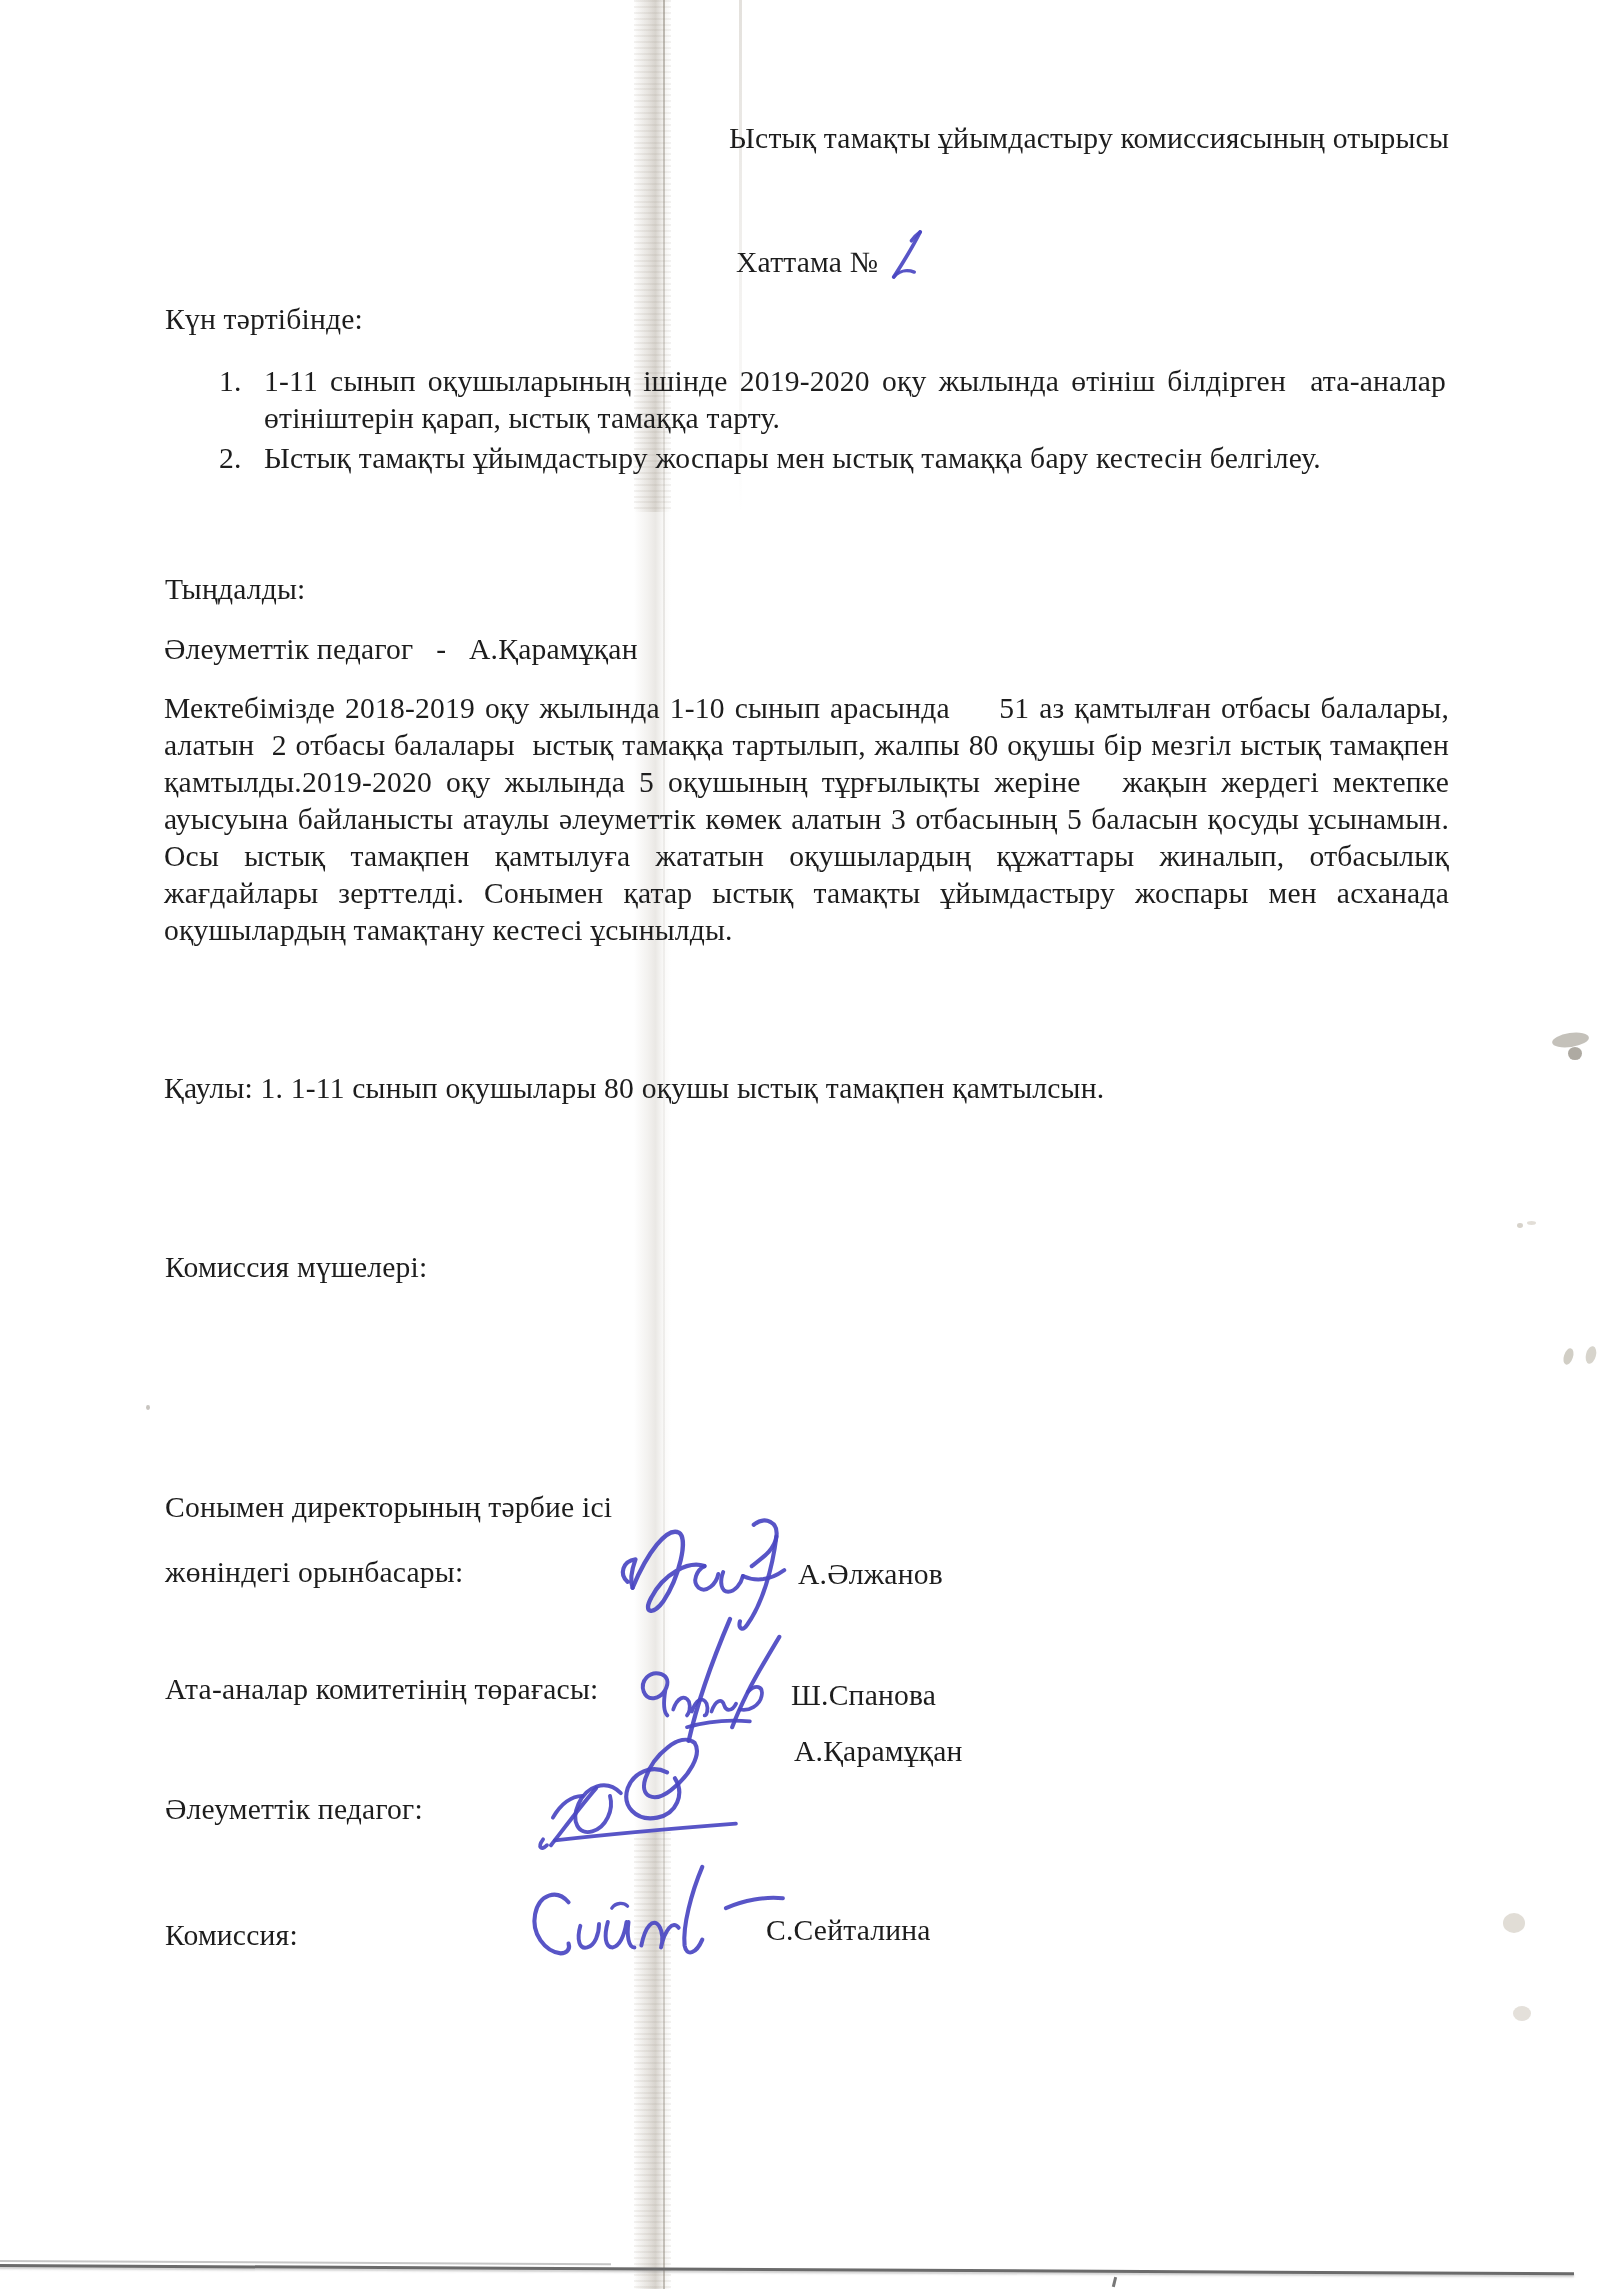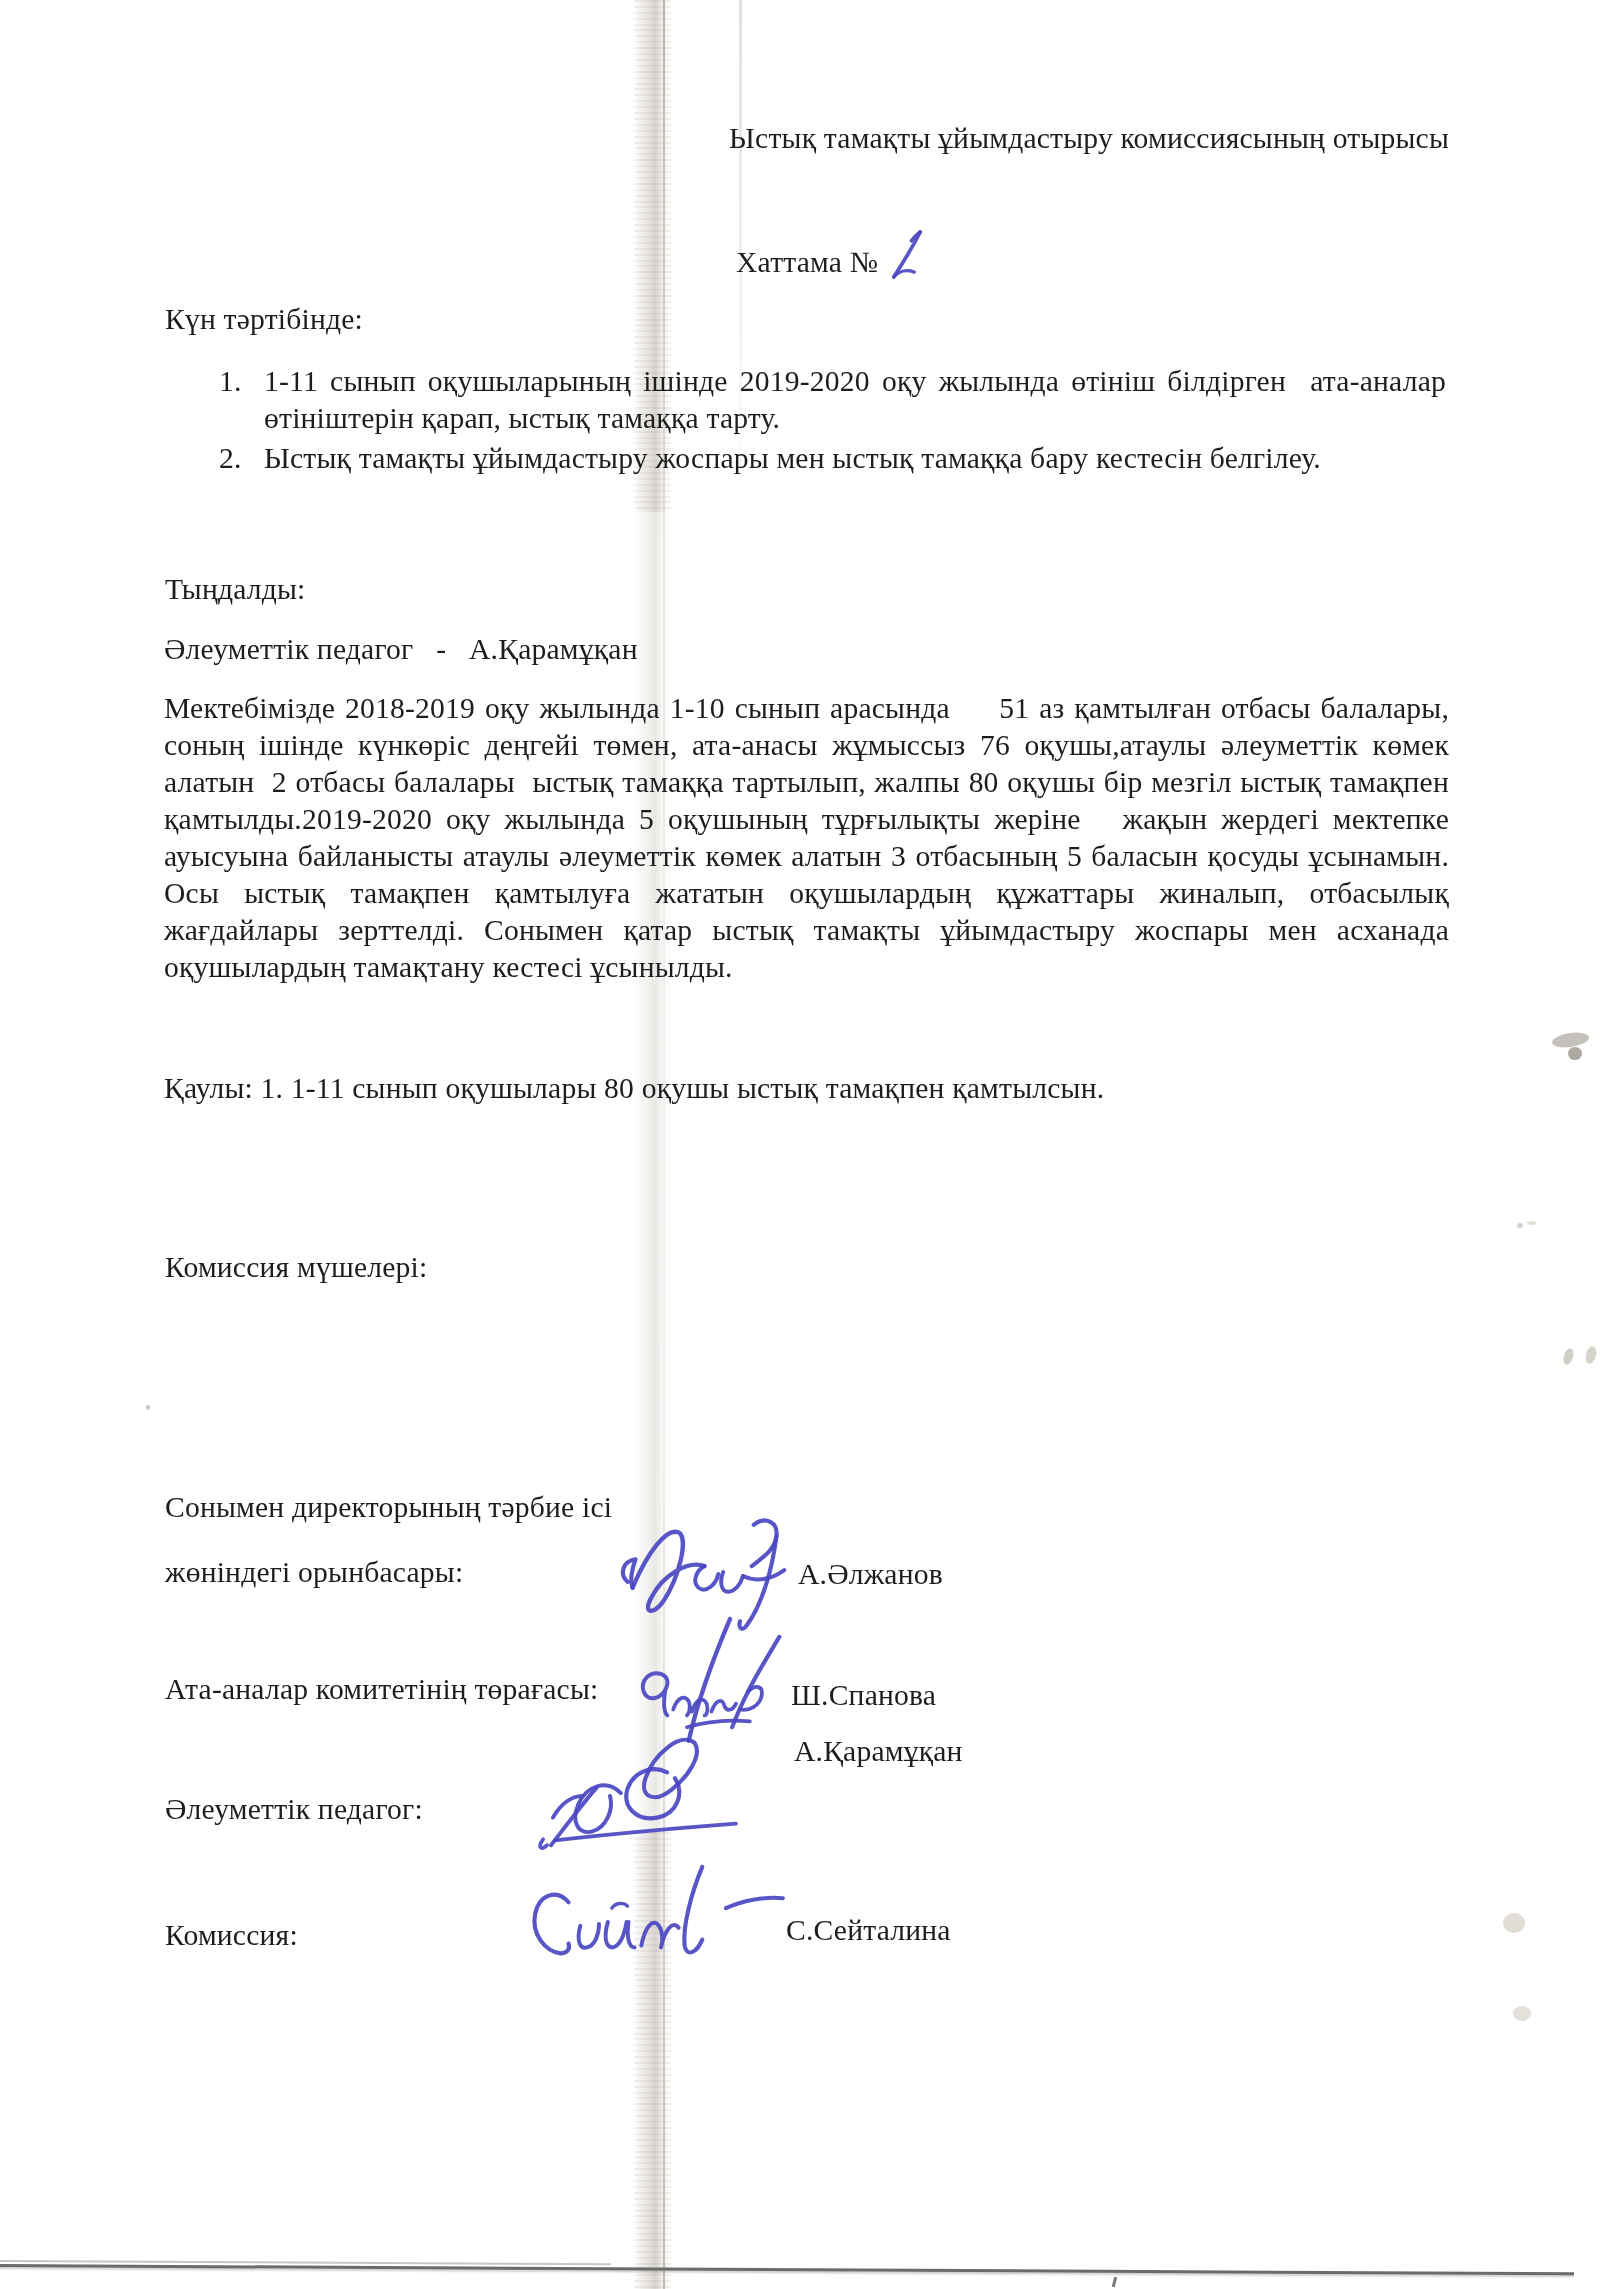--- a/index.html
+++ b/index.html
@@ -81,21 +81,20 @@
   <div class="abs t" style="left:219px; top:440px;">2.</div>
   <div class="abs t jlines agenda-lines" style="left:264px; top:440px; width:1182px;">
       <div class="jl last">Ыстық тамақты ұйымдастыру жоспары мен ыстық тамаққа бару кестесін белгілеу.</div>
     </div>
 
   <div class="abs t" style="left:165px; top:571px;">Тыңдалды:</div>
   <div class="abs t" style="left:164px; top:631px;">Әлеуметтік педагог&nbsp;&nbsp; -&nbsp;&nbsp; А.Қарамұқан</div>
 
   <div class="abs t jlines report" style="left:164px; top:690px; width:1285px;">
       <div class="jl">Мектебімізде 2018-2019 оқу жылында 1-10 сынып арасында&nbsp;&nbsp;&nbsp;&nbsp; 51 аз қамтылған отбасы балалары,</div>
-      <div class="jl">соның ішінде күнкөріс деңгейі төмен, ата-анасы жұмыссыз 76 оқушы,атаулы әлеуметтік көмек</div>
       <div class="jl">алатын&nbsp; 2 отбасы балалары&nbsp; ыстық тамаққа тартылып, жалпы 80 оқушы бір мезгіл ыстық тамақпен</div>
       <div class="jl">қамтылды.2019-2020 оқу жылында 5 оқушының тұрғылықты жеріне&nbsp;&nbsp; жақын жердегі мектепке</div>
       <div class="jl">ауысуына байланысты атаулы әлеуметтік көмек алатын 3 отбасының 5 баласын қосуды ұсынамын.</div>
       <div class="jl">Осы ыстық тамақпен қамтылуға жататын оқушылардың құжаттары жиналып, отбасылық</div>
       <div class="jl">жағдайлары зерттелді. Сонымен қатар ыстық тамақты ұйымдастыру жоспары мен асханада</div>
       <div class="jl last">оқушылардың тамақтану кестесі ұсынылды.</div>
     </div>
 
   <div class="abs t" style="left:164px; top:1070px;">Қаулы: 1. 1-11 сынып оқушылары 80 оқушы ыстық тамақпен қамтылсын.</div>
 
@@ -138,21 +137,21 @@
   <div class="abs t" style="left:165px; top:1917px;">Комиссия:</div>
   <svg class="abs" style="left:517px; top:1857px;" width="286" height="118" viewBox="0 0 290 120">
     <path class="ink" stroke-width="4.2" d="M52 46 C40 32 22 38 18 58 C14 78 28 96 44 98 C50 98 54 94 52 88"></path>
     <path class="ink" stroke-width="4" d="M64 70 C60 84 63 94 71 92 C79 90 83 78 83 68"></path>
     <path class="ink" stroke-width="4" d="M92 66 C88 80 89 92 97 92 C105 90 109 78 111 66 M113 66 C111 80 113 92 119 92"></path>
     <path class="ink" stroke-width="3.4" d="M96 52 C100 46 108 46 112 50"></path>
     <path class="ink" stroke-width="4" d="M126 90 C130 70 138 62 144 70 C148 76 148 86 146 92 C150 74 158 64 164 72"></path>
     <path class="ink" stroke-width="4.2" d="M188 10 C177 36 168 70 170 90 C172 102 182 98 188 84"></path>
     <path class="ink" stroke-width="4" d="M212 52 C230 44 252 40 270 42"></path>
   </svg>
-  <div class="abs t" style="left:786px; top:1912px;">С.Сейталина</div>
+  <div class="abs t" style="left:766px; top:1912px;">С.Сейталина</div>
 
   <div class="abs smudge" style="left:1552px; top:1033px; width:37px; height:13.8px; background:#8a8376; opacity:.5; transform:rotate(-8deg);"></div>
   <div class="abs smudge" style="left:1568px; top:1047px; width:13.8px; height:12.8px; background:#6b6456; opacity:.55;"></div>
   <div class="abs smudge" style="left:1517px; top:1223px; width:5.9px; height:4.9px; background:#aea695; opacity:.5;"></div>
   <div class="abs smudge" style="left:1527px; top:1221px; width:8.9px; height:3.9px; background:#beb6a6; opacity:.45;"></div>
   <div class="abs smudge" style="left:1564px; top:1348px; width:8.9px; height:16.7px; background:#9a937f; opacity:.45; transform:rotate(18deg);"></div>
   <div class="abs smudge" style="left:1586px; top:1346px; width:9.9px; height:17.7px; background:#9a937f; opacity:.4; transform:rotate(14deg);"></div>
   <div class="abs smudge" style="left:1503px; top:1913px; width:21.7px; height:19.7px; background:#d9d4cc; opacity:.8;"></div>
   <div class="abs smudge" style="left:1513px; top:2006px; width:17.7px; height:14.8px; background:#ddd8d1; opacity:.8;"></div>
   <div class="abs smudge" style="left:146px; top:1405px; width:3.9px; height:4.9px; background:#8f8a80; opacity:.5;"></div>

